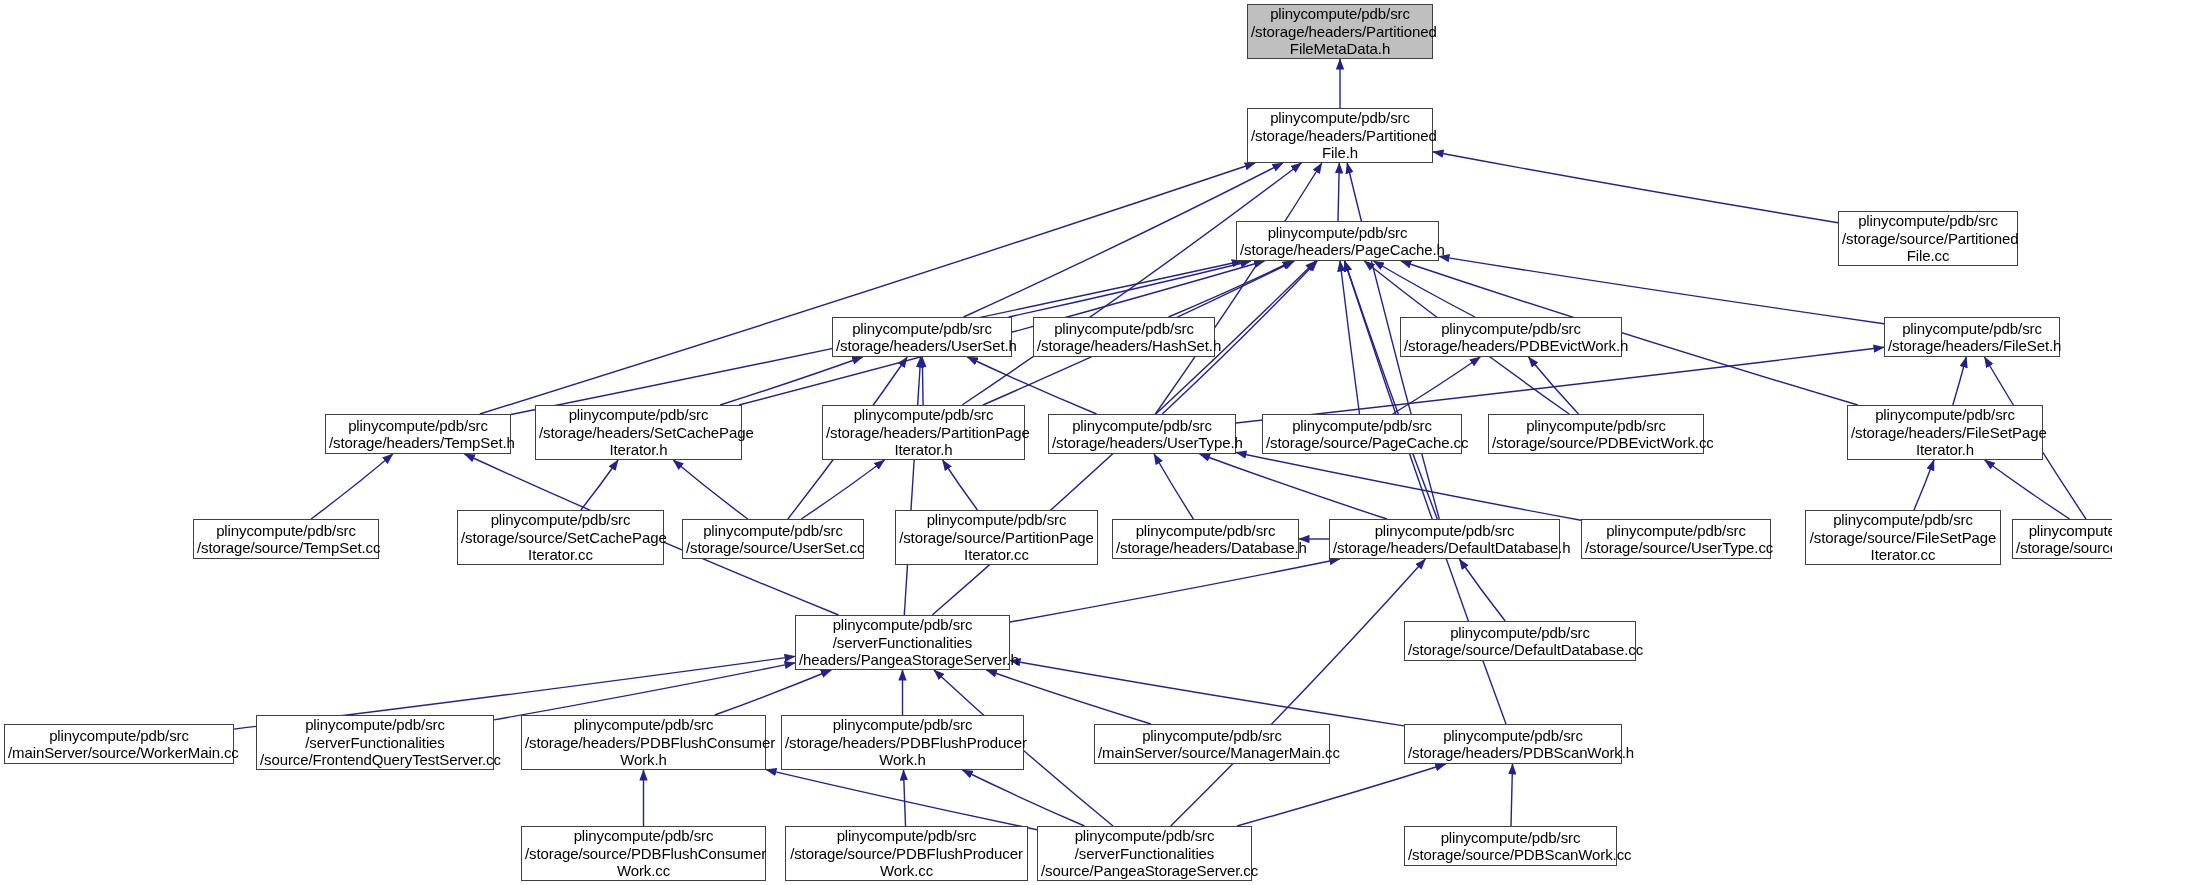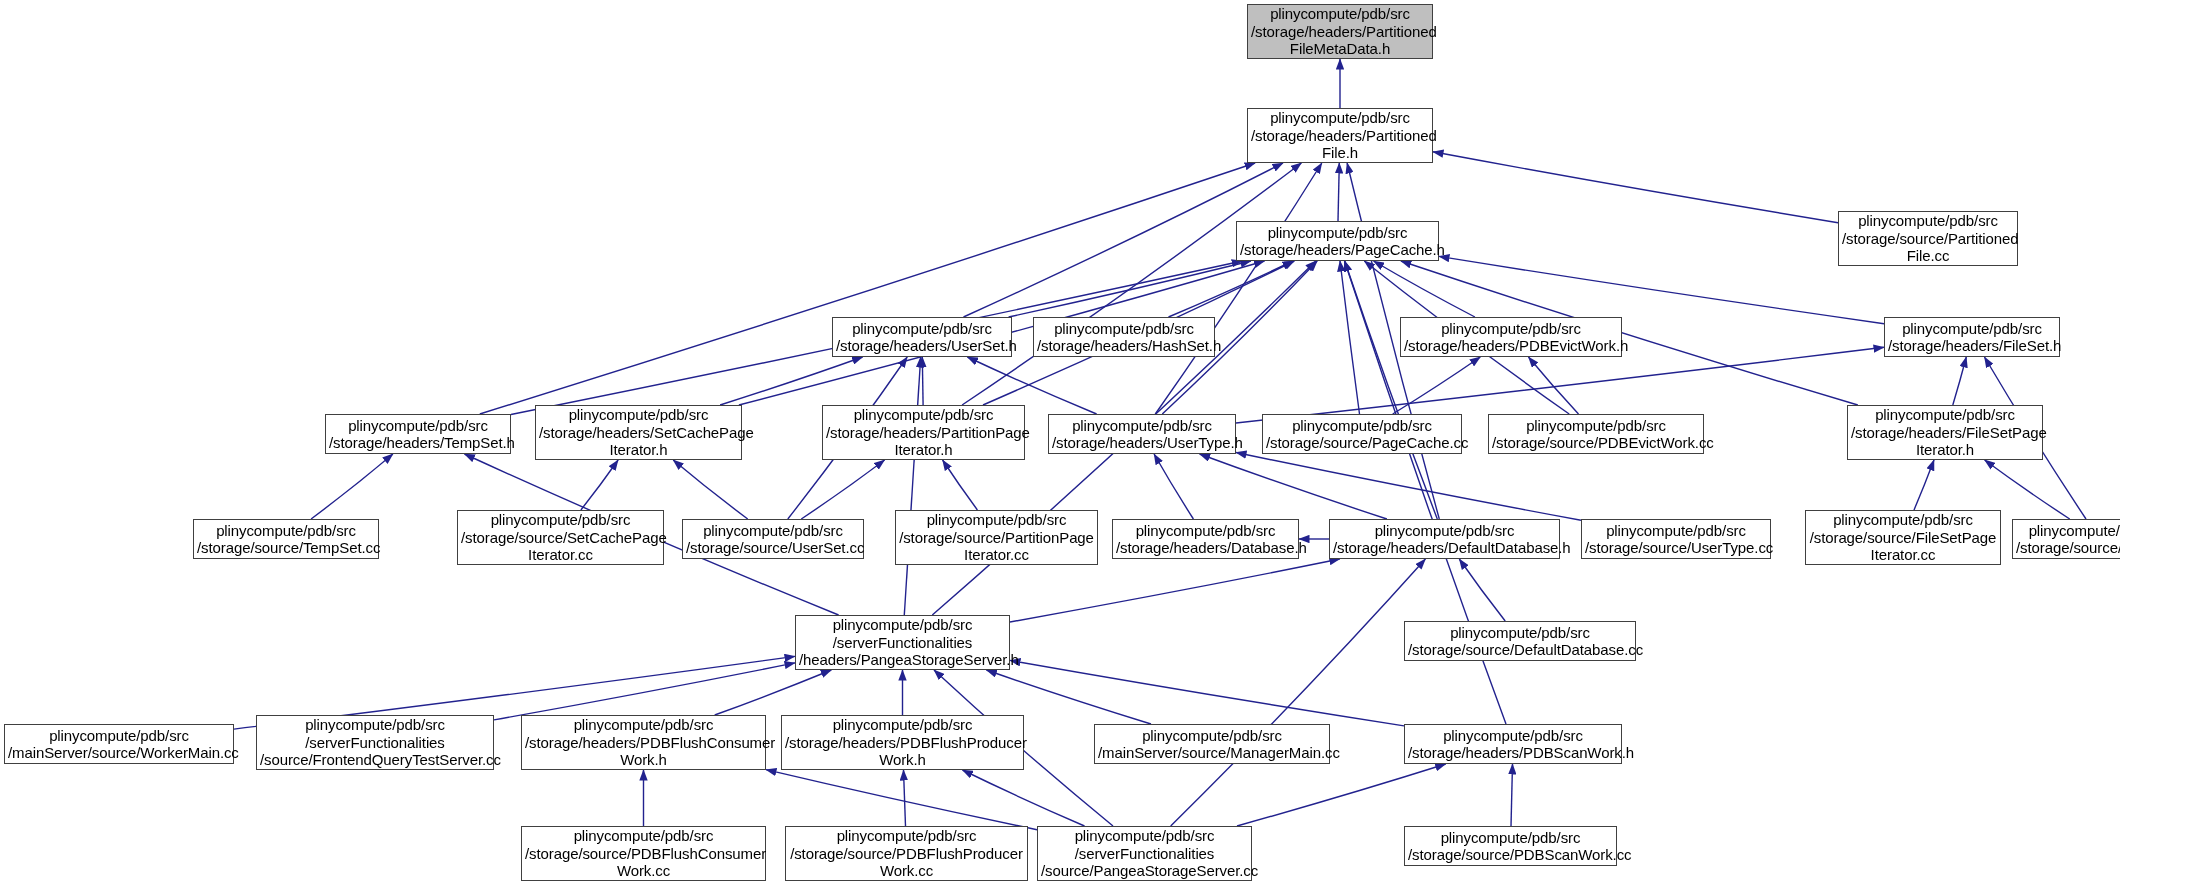--- a/index.html
+++ b/index.html
@@ -9,21 +9,20 @@
   }
   body {
     font-family: "Liberation Sans", sans-serif;
   }
   #graph-wrap {
     position: relative;
     width: 2112px;
     height: 885px;
     background: #ffffff;
     overflow: hidden;
-    padding-left: 8px;
   }
   #edge-layer {
     position: absolute;
     left: 0;
     top: 0;
     width: 2191px;
     height: 885px;
   }
   #node-layer {
     position: absolute;

